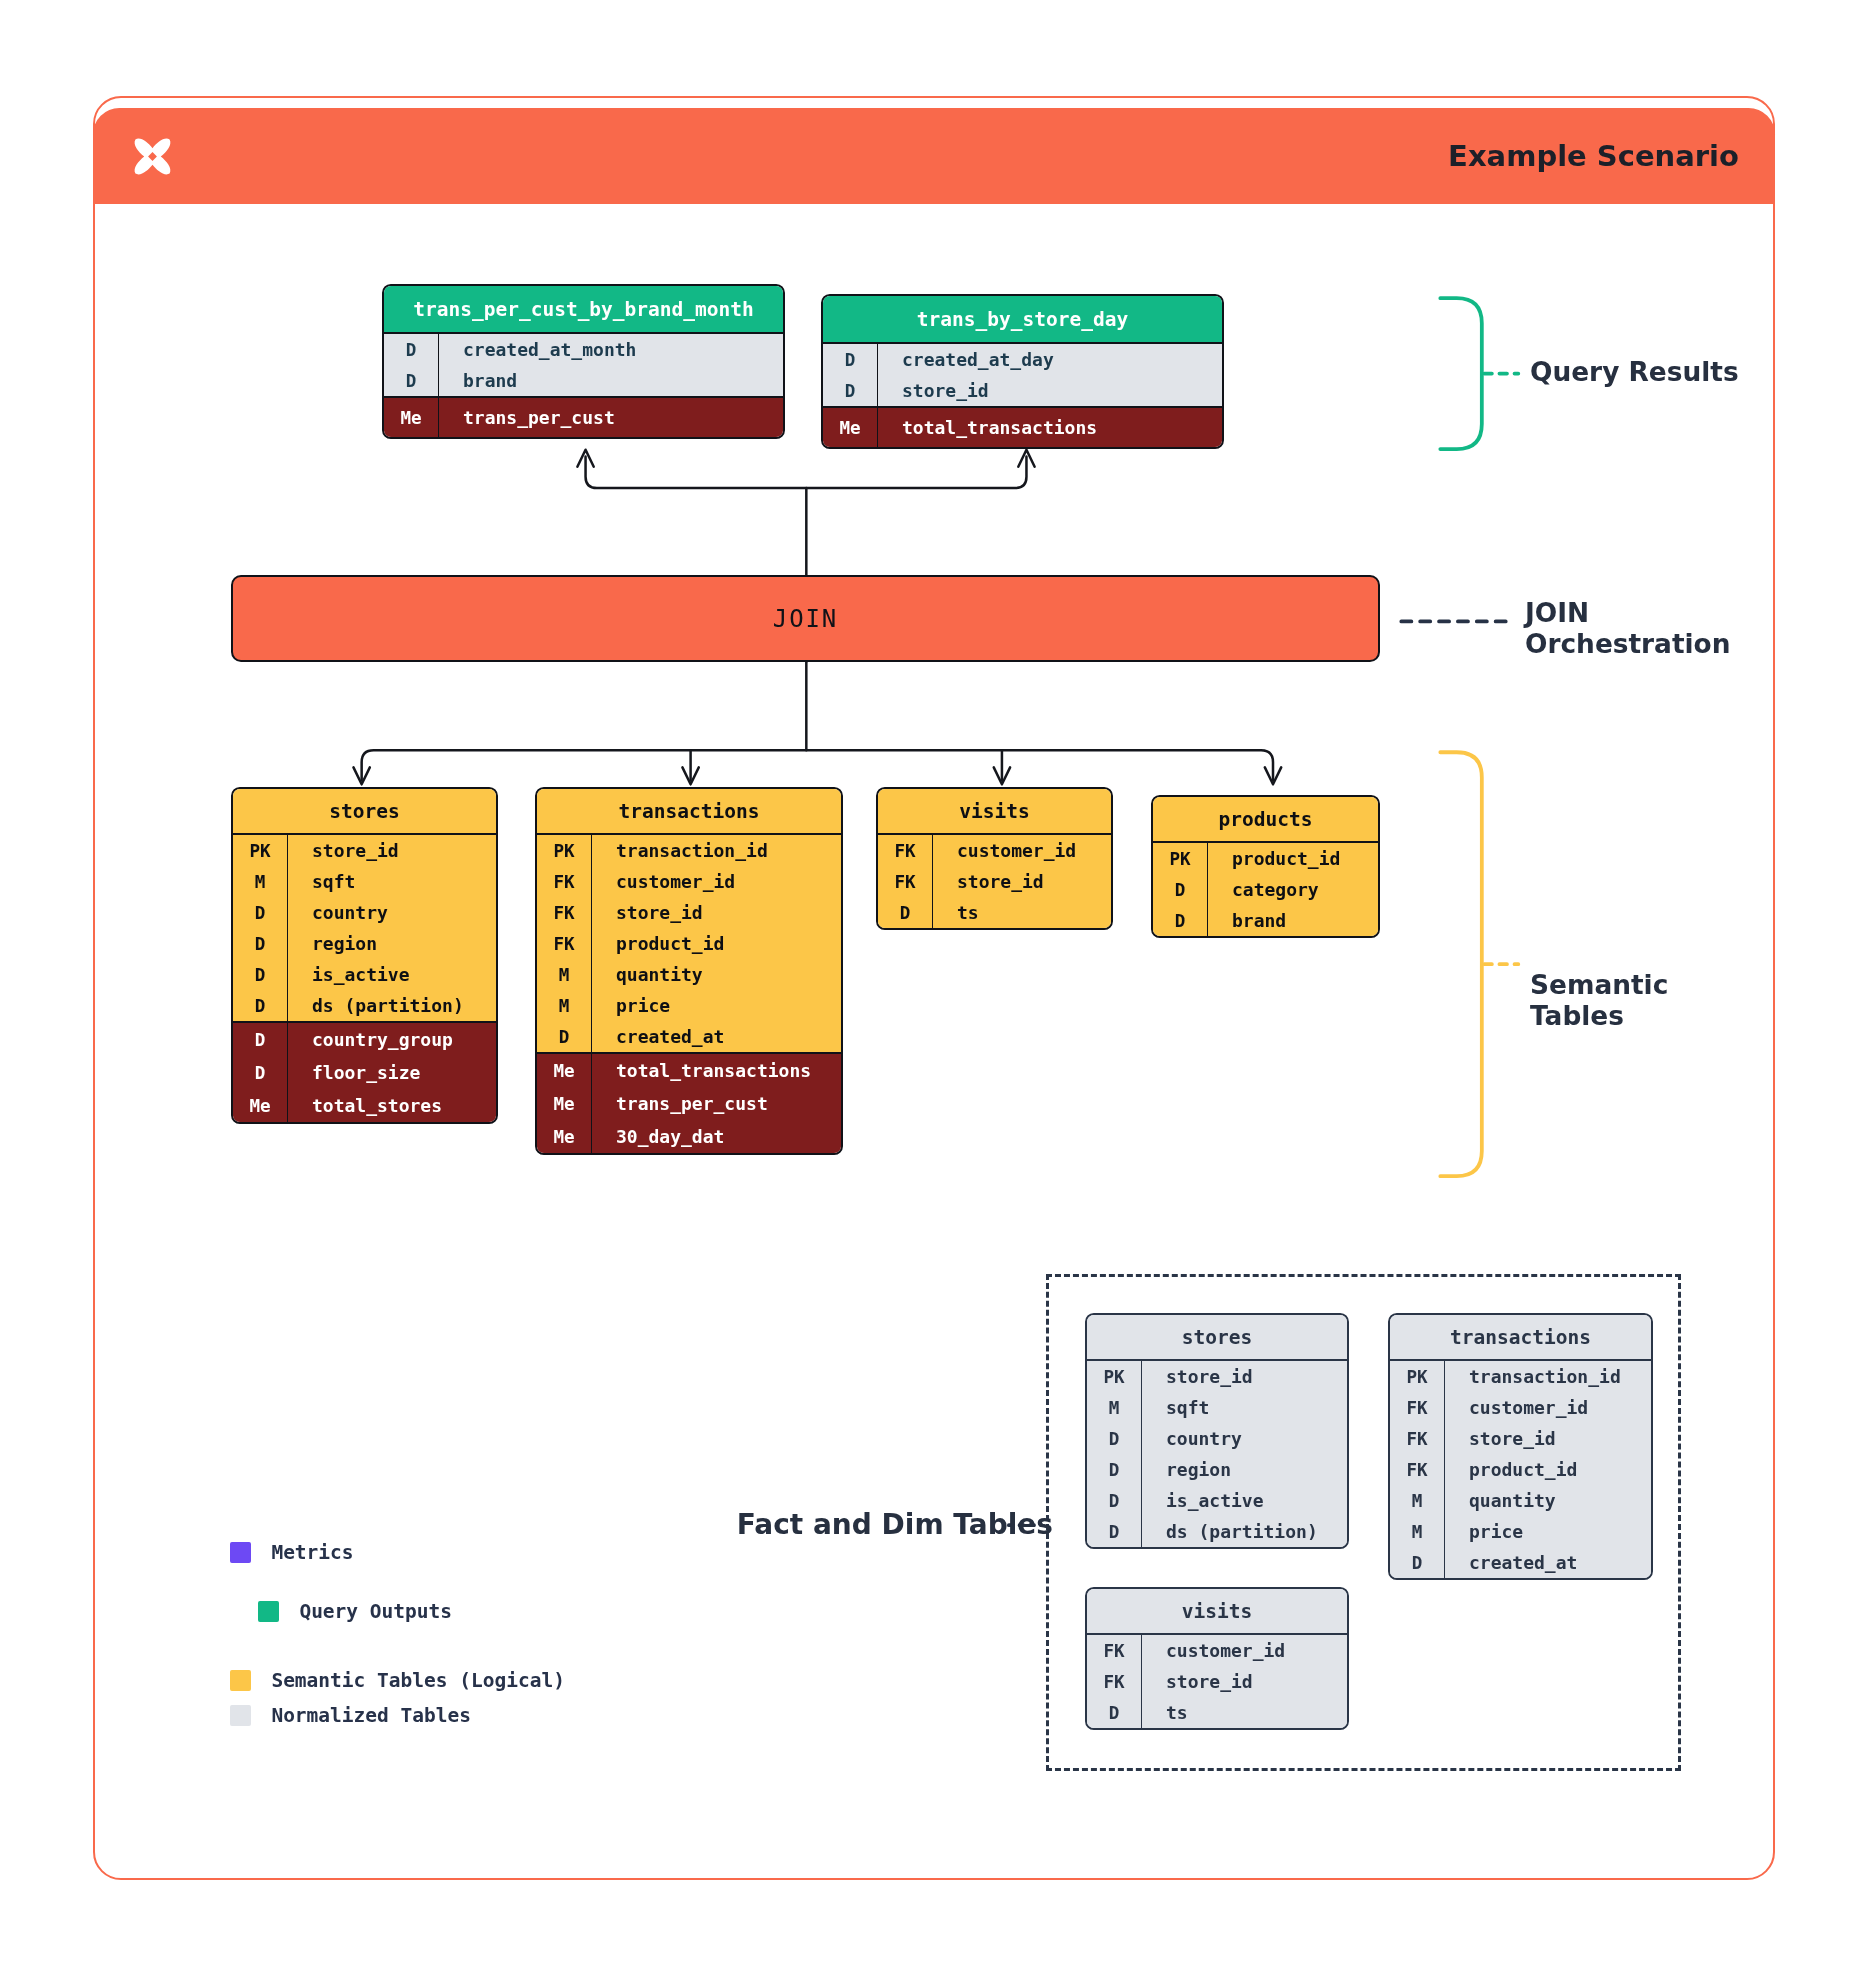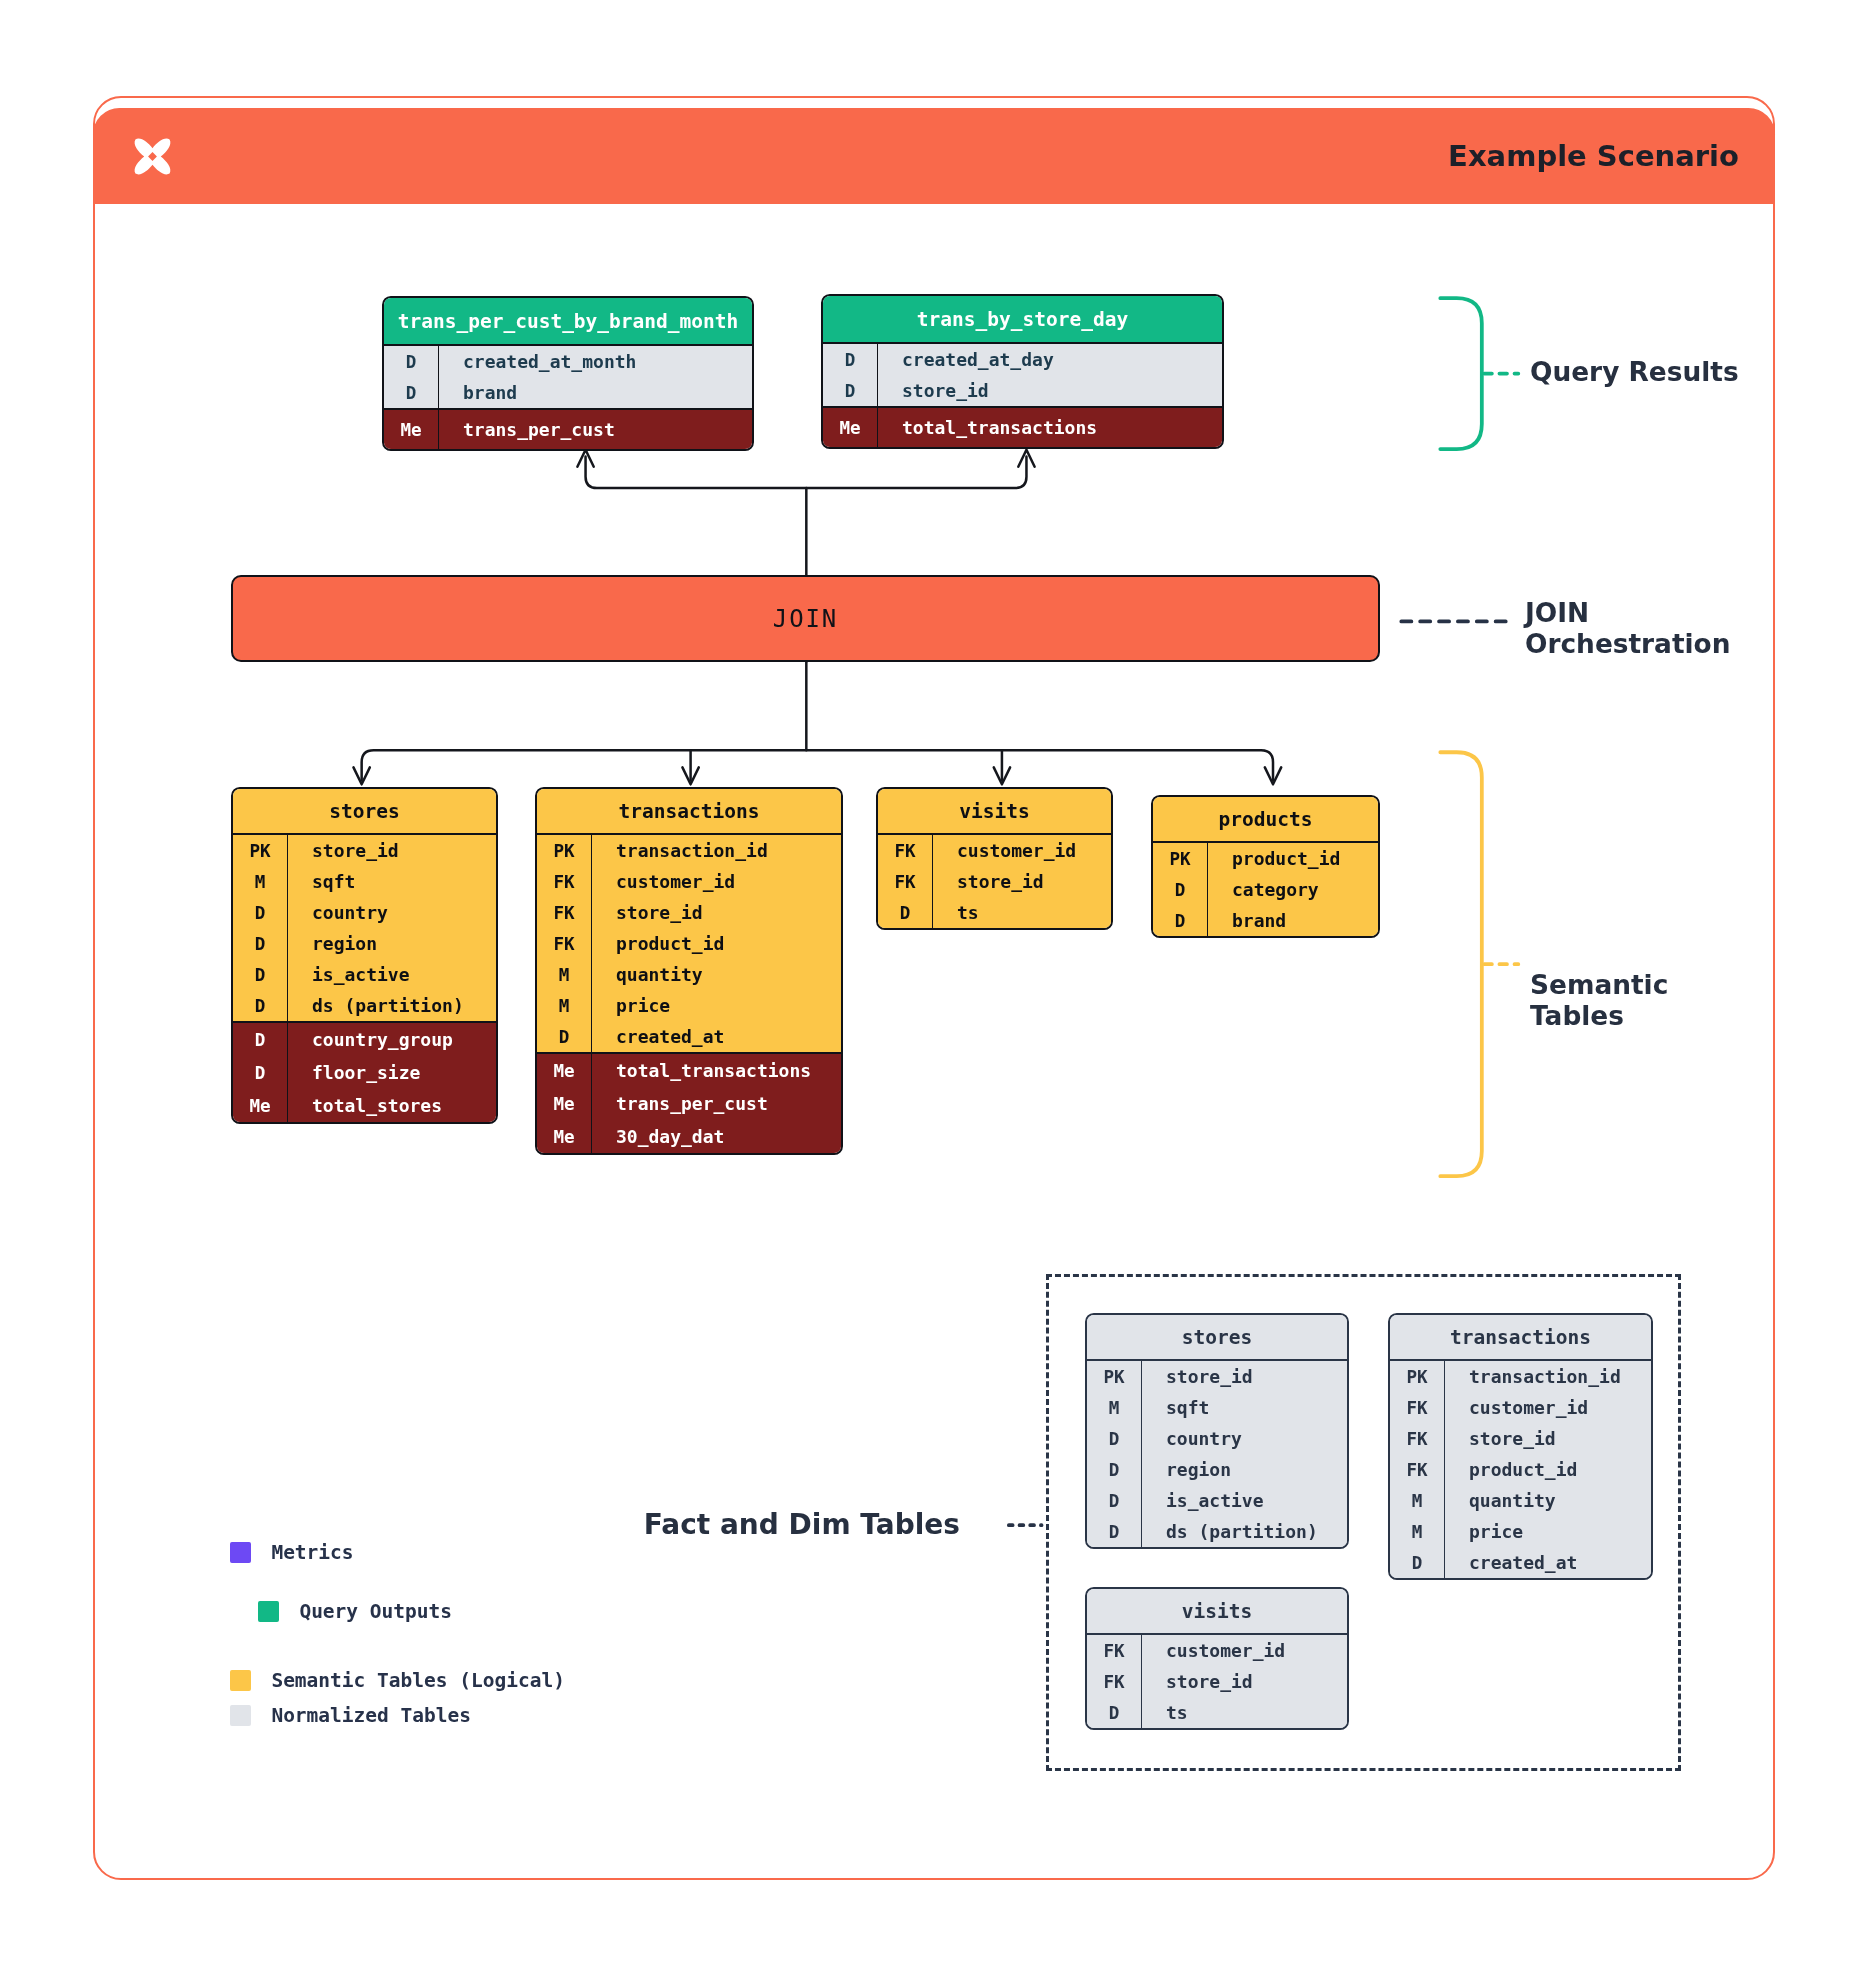--- a/index.html
+++ b/index.html
@@ -42,21 +42,21 @@
   .norm .badge{border-color:#2a3547;}
 
   
   .join-bar{position:absolute;left:231px;top:575px;width:1149px;height:87px;
         background:#f9694b;border:2.5px solid #101218;border-radius:10px;box-sizing:border-box;
         display:flex;align-items:center;justify-content:center;}
   .join-label{font-family:"DejaVu Sans Mono",monospace;font-size:24px;color:#101218;letter-spacing:1.9px;}
 
   
   .ann{position:absolute;color:#273040;font-weight:bold;font-size:26.4px;line-height:31px;white-space:nowrap;}
-  .ann-fact{position:absolute;right:908px;top:1508px;color:#273040;font-weight:bold;
+  .ann-fact{position:absolute;right:815px;top:1508px;color:#273040;font-weight:bold;
             font-size:28px;white-space:nowrap;}
 
   
   .fact-box{position:absolute;left:1046px;top:1274px;width:635px;height:497px;
             border:3.1px dashed #2a3547;box-sizing:border-box;}
 
   
   .legend-item{position:absolute;left:230px;height:25px;display:flex;align-items:center;}
   .swatch{width:21.4px;height:21.4px;border-radius:1.9px;margin-right:20px;flex:0 0 21.4px;}
   .sw-green{background:#12b886;} .sw-purple{background:#6d49f4;}
@@ -107,21 +107,21 @@
 
       <path d="M2228 988 H2398" stroke="#273246" stroke-width="6" stroke-dasharray="16 14"></path>
 
       <path d="M1604 2425 H1656" stroke="#273246" stroke-width="6" stroke-dasharray="6 11"></path>
     </g>
 
     <path d="M432 948 C434.5 970 441 981 452 985 C441 989 434.5 1000 432 1022 C429.5 1000 423 989 412 985 C423 981 429.5 970 432 948 Z" fill="#101218"></path>
     <path d="M2146 948 C2148.5 970 2155 981 2166 985 C2155 989 2148.5 1000 2146 1022 C2143.5 1000 2137 989 2126 985 C2137 981 2143.5 970 2146 948 Z" fill="#101218"></path>
   </svg>
 
-  <div class="tbl qr" style="left:382px;top:296px;width:372px;">
+  <div class="tbl qr" style="left:382px;top:284px;width:403px;">
     <div class="hdr">trans_per_cust_by_brand_month</div>
     <div class="sec-gray">
       <div class="row">
         <span class="badge">D</span>
         <span class="fname">created_at_month</span>
       </div>
       <div class="row">
         <span class="badge">D</span>
         <span class="fname">brand</span>
       </div>

